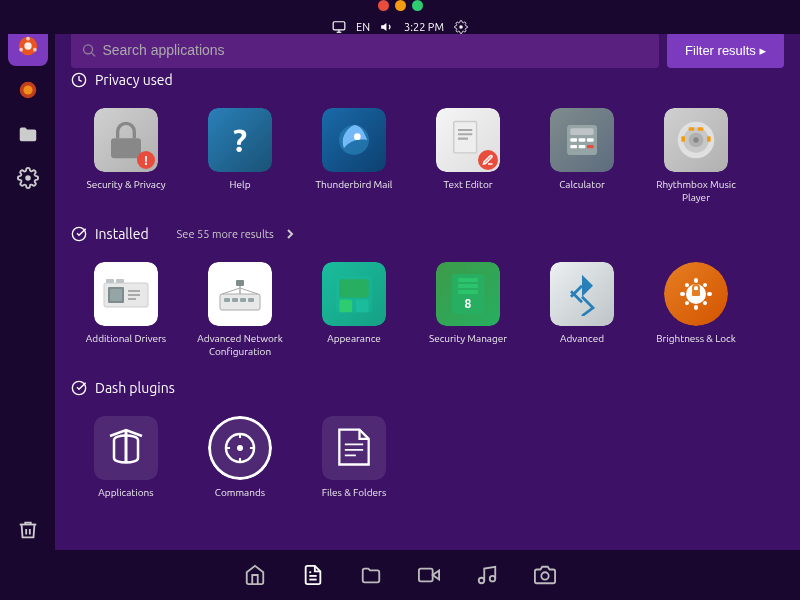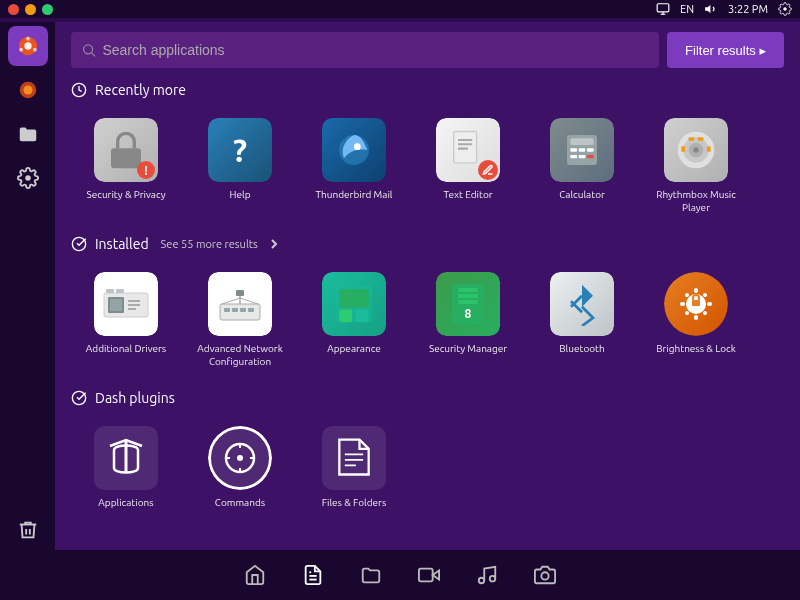--- a/index.html
+++ b/index.html
@@ -10,27 +10,28 @@
       background: #2d0a4e;
       font-family: 'Ubuntu', 'Segoe UI', sans-serif;
       overflow: hidden;
       position: relative;
     }
 
     
     #topbar {
       position: absolute;
       top: 0; left: 0; right: 0;
-      height: 18px;
+      height: 34px;
       background: #1a0730;
       display: flex;
       align-items: center;
       justify-content: space-between;
       padding: 0 8px;
       z-index: 100;
+      flex-direction: column;
     }
 
     #topbar-left {
       display: flex;
       align-items: center;
       gap: 6px;
     }
 
     .traffic-light {
       width: 11px; height: 11px;
@@ -88,21 +89,21 @@
       background: #3d1166;
       overflow-y: auto;
       padding: 10px 16px;
     }
 
     
     #searchbar {
       display: flex;
       align-items: center;
       gap: 8px;
-      margin-bottom: 14px;
+      margin-bottom: 4px;
     }
 
     #search-input-wrap {
       flex: 1;
       background: #5a2080;
       border-radius: 4px;
       display: flex;
       align-items: center;
       padding: 0 10px;
       height: 36px;
@@ -145,21 +146,21 @@
       align-items: center;
       gap: 8px;
       margin-bottom: 10px;
       color: #fff;
       font-size: 14px;
     }
 
     .section-header .see-more {
       font-size: 11px;
       color: #ccc;
-      margin-left: 4px;
+      margin-left: 20px;
     }
 
     .section-header svg {
       width: 16px; height: 16px;
     }
 
     
     .apps-grid {
       display: flex;
       flex-wrap: wrap;
@@ -304,21 +305,21 @@
       <input type="text" placeholder="Search applications" style="">
     </div>
     <button id="filter-btn">Filter results ▸</button>
   </div>
 
   <div class="section-header">
     <svg width="16" height="16" viewBox="0 0 24 24" fill="none" stroke="#fff" stroke-width="2">
       <circle cx="12" cy="12" r="10"></circle>
       <polyline points="12 6 12 12 16 14"></polyline>
     </svg>
-    <span>Recently more</span>
+    <span>Privacy used</span>
   </div>
 
   <div class="apps-grid" id="recently-used-grid">
   <div class="app-item">
       <div class="app-icon" style="background:transparent;border-radius:10px;">
           <div style="width:64px;height:64px;border-radius:10px;background:linear-gradient(135deg,#d0d0d0,#b0b0b0);display:flex;align-items:center;justify-content:center;position:relative;">
         <svg width="40" height="40" viewBox="0 0 24 24" fill="none">
           <rect x="3" y="11" width="18" height="12" rx="2" fill="#888"></rect>
           <path d="M7 11V7a5 5 0 0 1 10 0v4" stroke="#888" stroke-width="2" fill="none"></path>
         </svg>
@@ -481,21 +482,21 @@
       <div class="app-icon" style="background:transparent;border-radius:10px;">
           <div style="width:64px;height:64px;border-radius:10px;background:linear-gradient(135deg,#ecf0f1,#bdc3c7);display:flex;align-items:center;justify-content:center;">
         <svg width="32" height="44" viewBox="0 0 20 32">
           <path d="M10 2 L18 10 L10 18 L10 2Z" fill="#2980b9"></path>
           <path d="M10 18 L18 26 L10 32" stroke="#2980b9" stroke-width="2" fill="none"></path>
           <line x1="10" y1="10" x2="2" y2="18" stroke="#2980b9" stroke-width="2"></line>
           <line x1="10" y1="22" x2="2" y2="14" stroke="#2980b9" stroke-width="2"></line>
         </svg>
       </div>
         </div>
-      <span class="app-label">Bluetooth</span>
+      <span class="app-label">Advanced</span>
     </div>
       <div class="app-item">
       <div class="app-icon" style="background:transparent;border-radius:50%;">
           <div style="width:64px;height:64px;border-radius:50%;background:linear-gradient(135deg,#e67e22,#d35400);display:flex;align-items:center;justify-content:center;">
         <svg width="36" height="36" viewBox="0 0 36 36">
           <circle cx="18" cy="18" r="10" fill="#fff"></circle>
           <rect x="16" y="2" width="4" height="5" rx="2" fill="#fff"></rect>
           <rect x="16" y="29" width="4" height="5" rx="2" fill="#fff"></rect>
           <rect x="2" y="16" width="5" height="4" rx="2" fill="#fff"></rect>
           <rect x="29" y="16" width="5" height="4" rx="2" fill="#fff"></rect>

